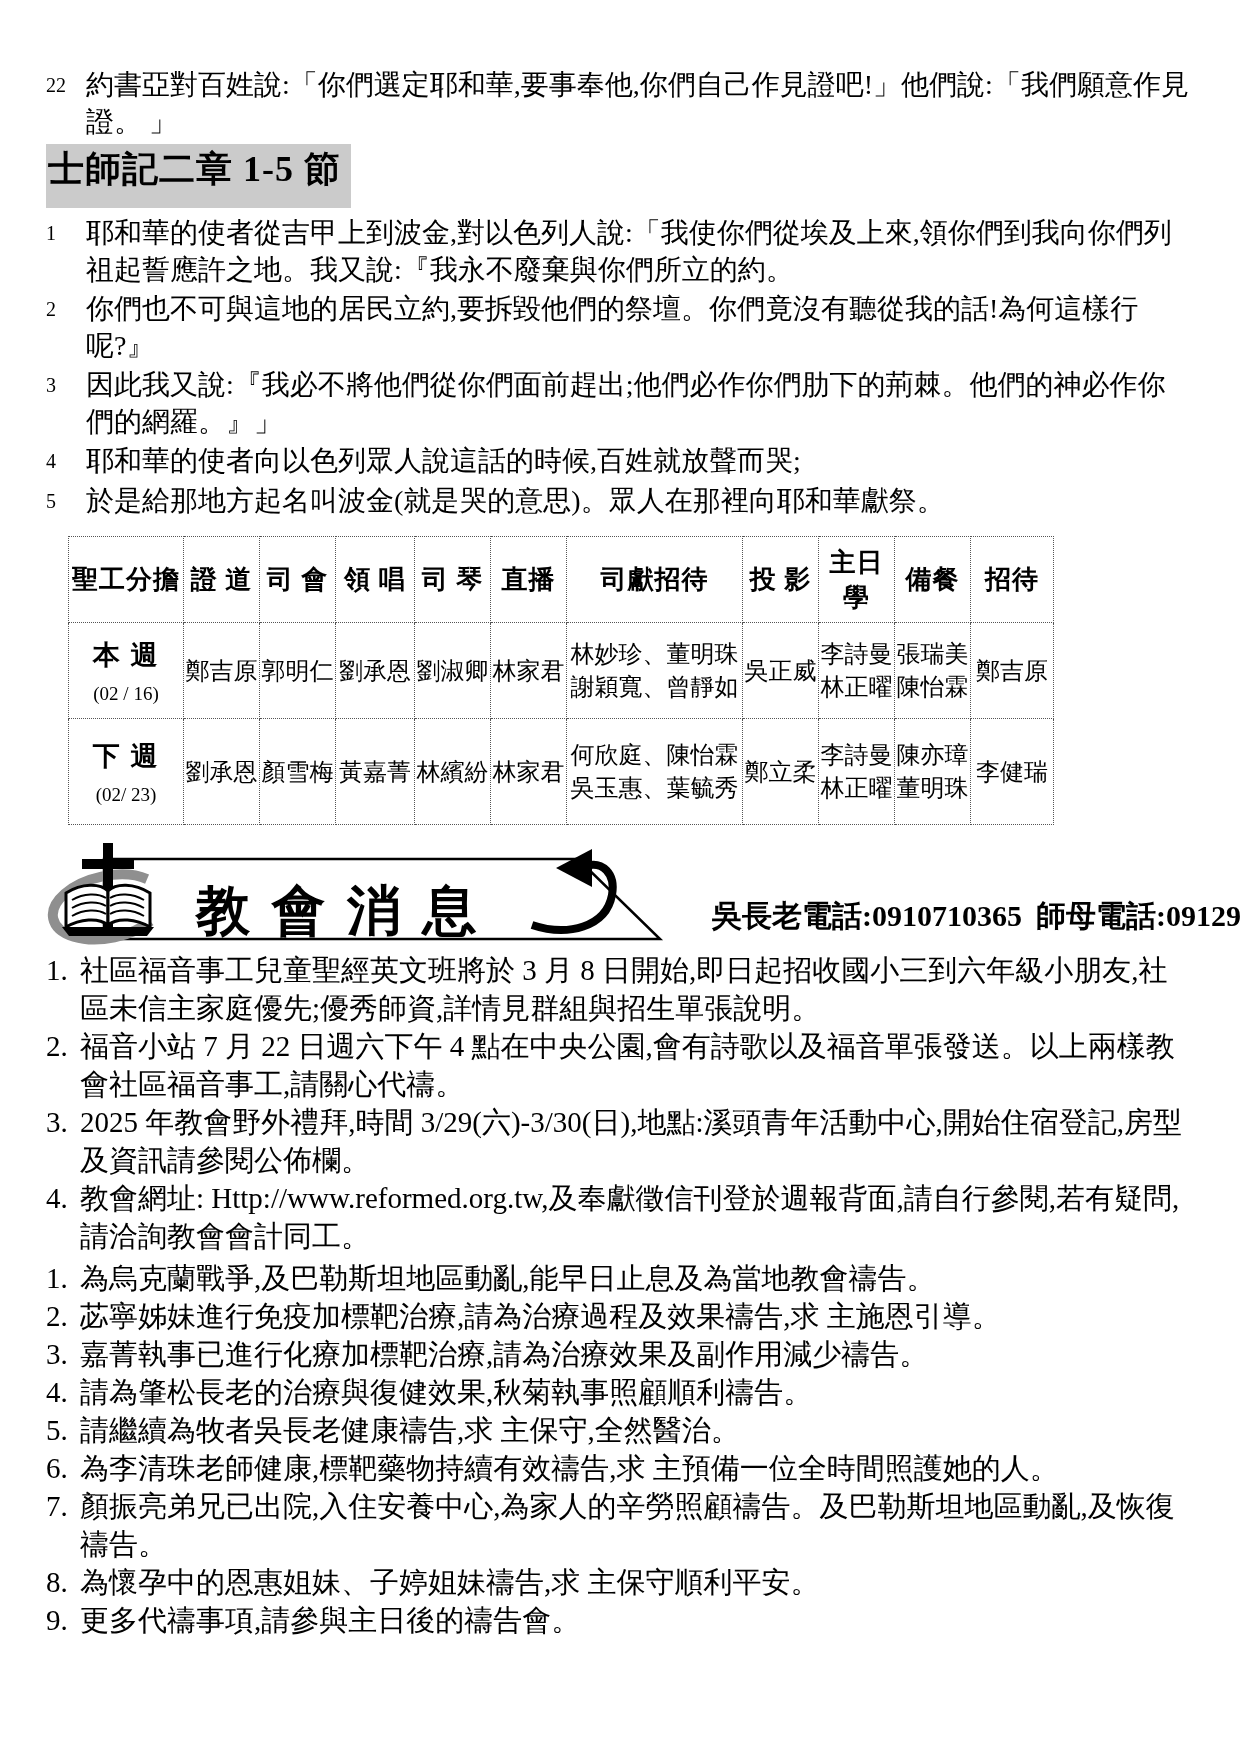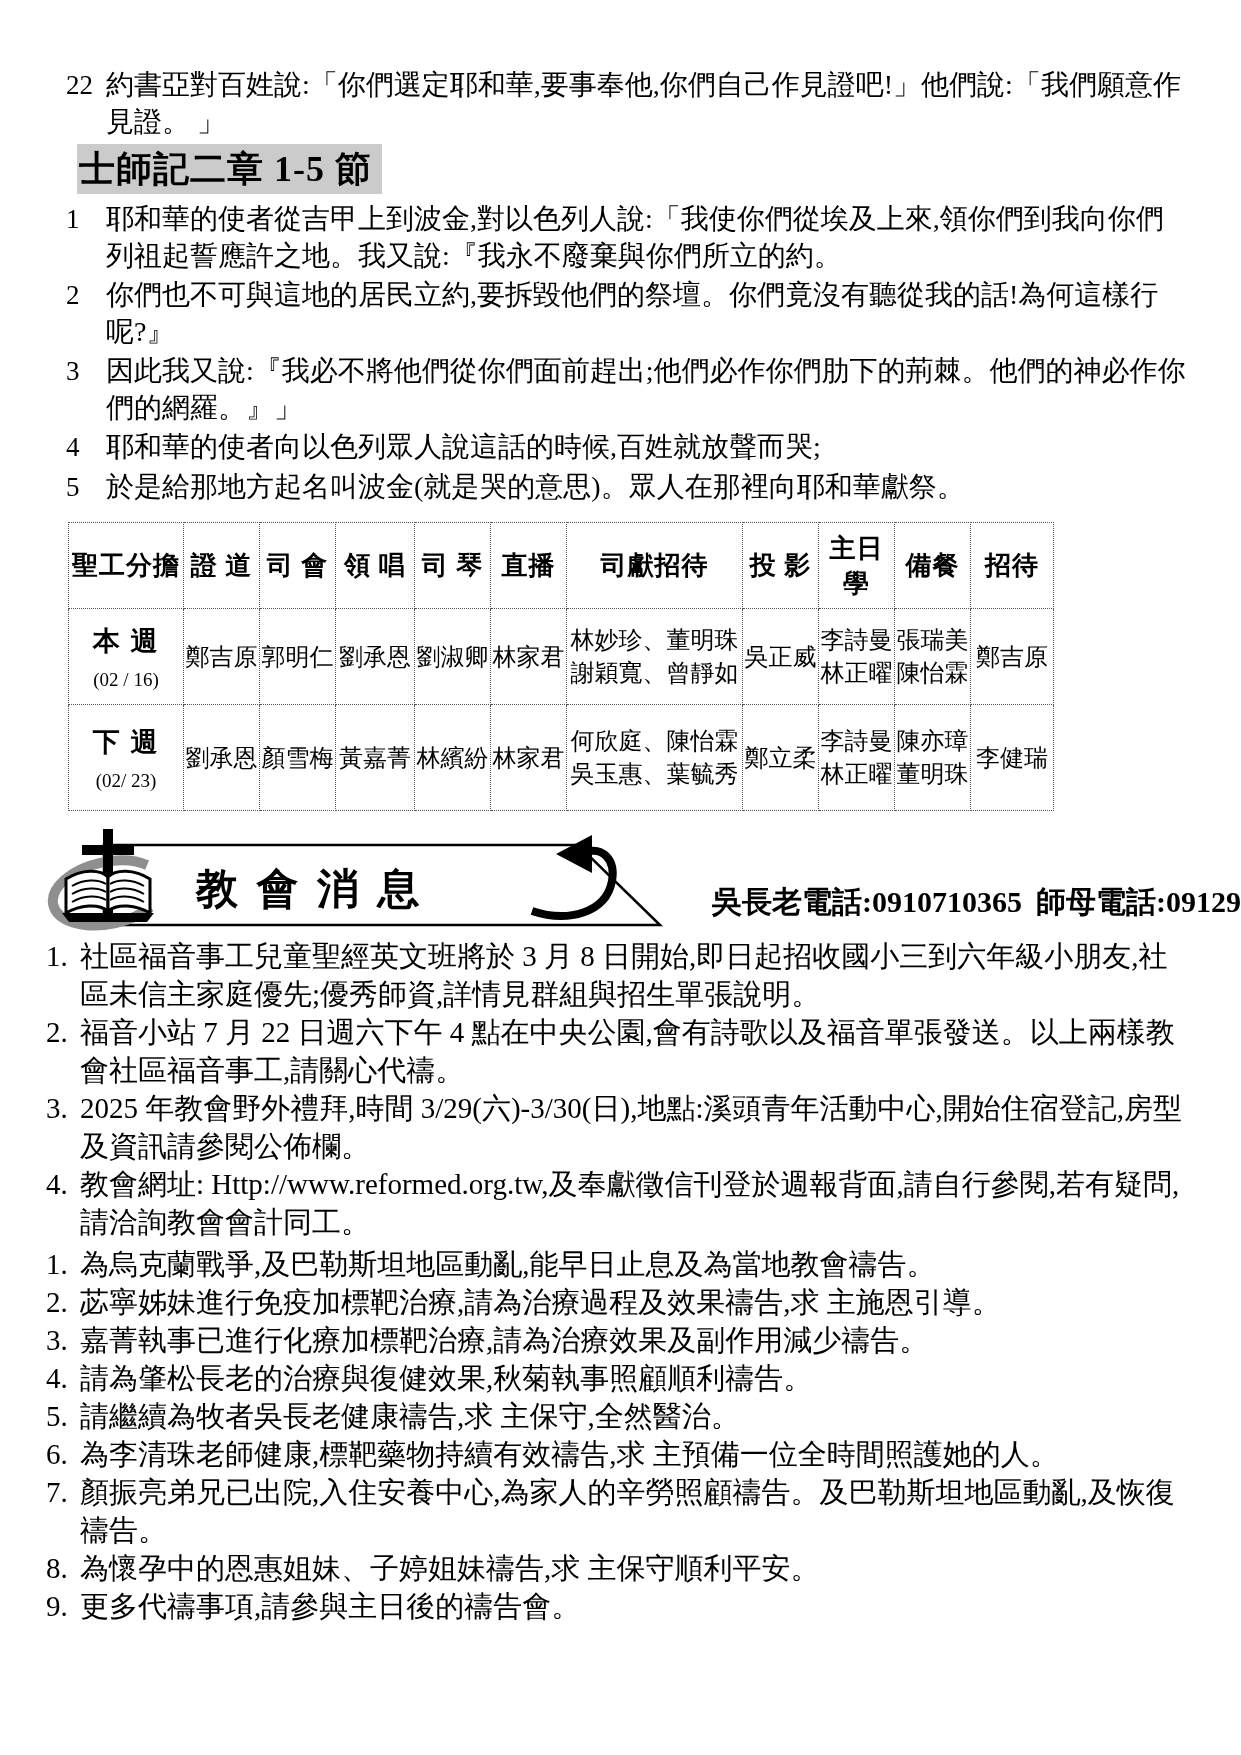--- a/index.html
+++ b/index.html
@@ -5,26 +5,26 @@
   html,body{margin:0;padding:0;}
   body{
     width:1241px;height:1755px;background:#fff;color:#000;
     font-family:"Liberation Serif","DejaVu Serif",serif;
     overflow:hidden;
   }
   .page{padding:66px 50px 0 46px;}
 
   
   .verse{display:flex;font-size:28px;line-height:37px;margin:0 0 2px 0;}
-  .vnum{flex:none;width:40px;font-size:27px;padding-top:1px;margin-left:20px;}
+  .vnum{flex:none;width:40px;font-size:20px;padding-top:1px;}
   .vtext{flex:1;}
   .judges-heading-wrap{margin:4px 0 6px 0;}
   .judges-heading{
     display:inline-block;background:#cbcbcb;font-size:36px;font-weight:bold;
-    padding:1px 10px 0 2px;letter-spacing:1px;margin-left:31px;
+    padding:1px 10px 14px 2px;letter-spacing:1px;
   }
 
   
   table.duty{
     border-collapse:collapse;table-layout:fixed;width:985px;
     margin:16px 0 18px 22px;
   }
   table.duty td,table.duty th{
     border:1px dotted #555;text-align:center;vertical-align:middle;
     padding:2px 1px;overflow:hidden;
@@ -35,21 +35,21 @@
   th.hdr{font-size:26px;font-weight:bold;letter-spacing:1px;}
   td.name{font-size:24px;}
   td.multi{font-size:24px;line-height:33px;white-space:pre-line;}
   .week-zh{display:block;font-size:27px;font-weight:bold;letter-spacing:2px;}
   .week-date{display:block;font-size:19px;margin-top:10px;}
 
   
   .banner-row{display:flex;align-items:flex-end;margin:0 0 4px 0;}
   .banner{position:relative;flex:none;}
   .banner-title{
-    position:absolute;left:150px;top:32px;font-size:42px;font-weight:bold;
+    position:absolute;left:150px;top:32px;font-size:54px;font-weight:bold;
     letter-spacing:4px;white-space:nowrap;
   }
   .phones{
     font-size:30px;font-weight:bold;margin:0 0 10px 6px;white-space:nowrap;
   }
   .phones .num{
     text-decoration-thickness:2px;text-underline-offset:5px;
   }
   .phones .gap{display:inline-block;width:14px;}
 

